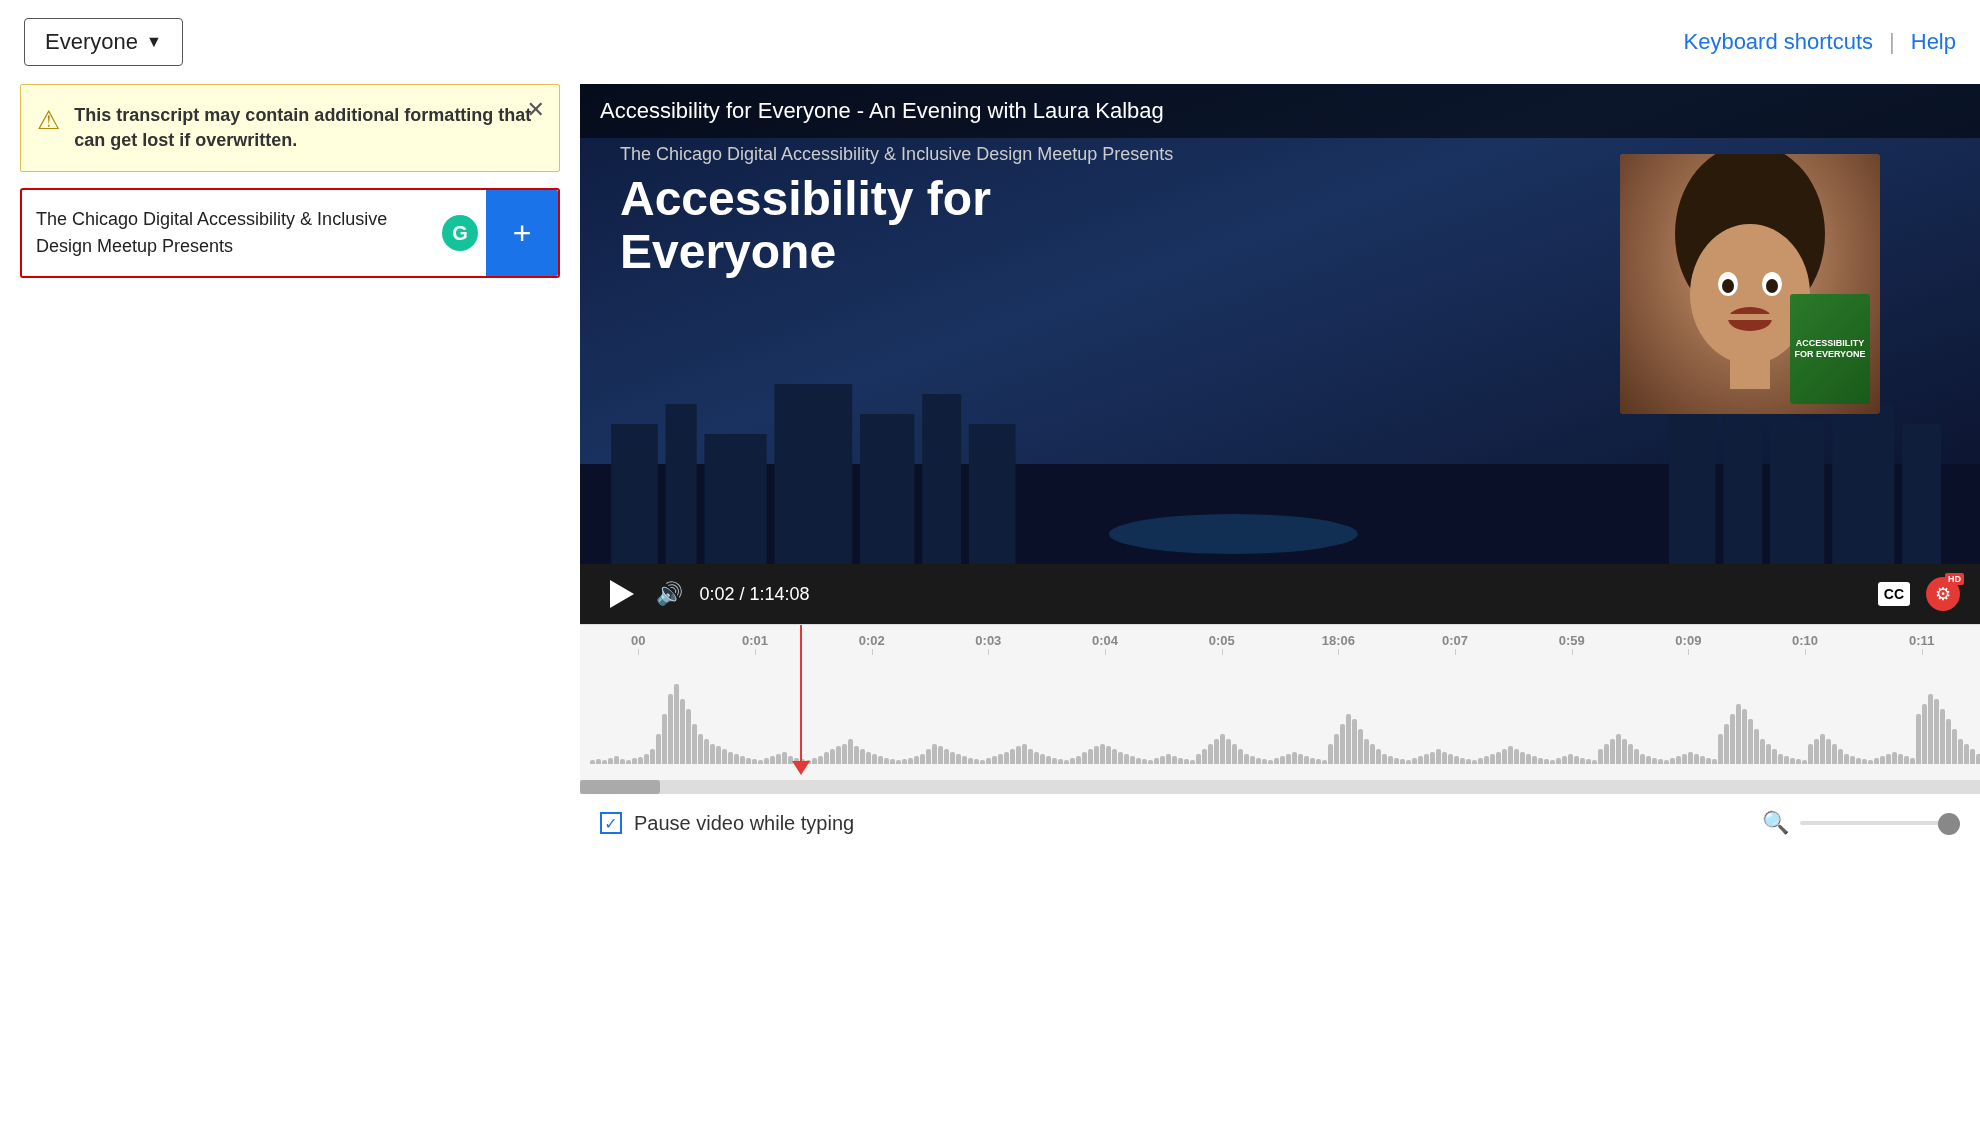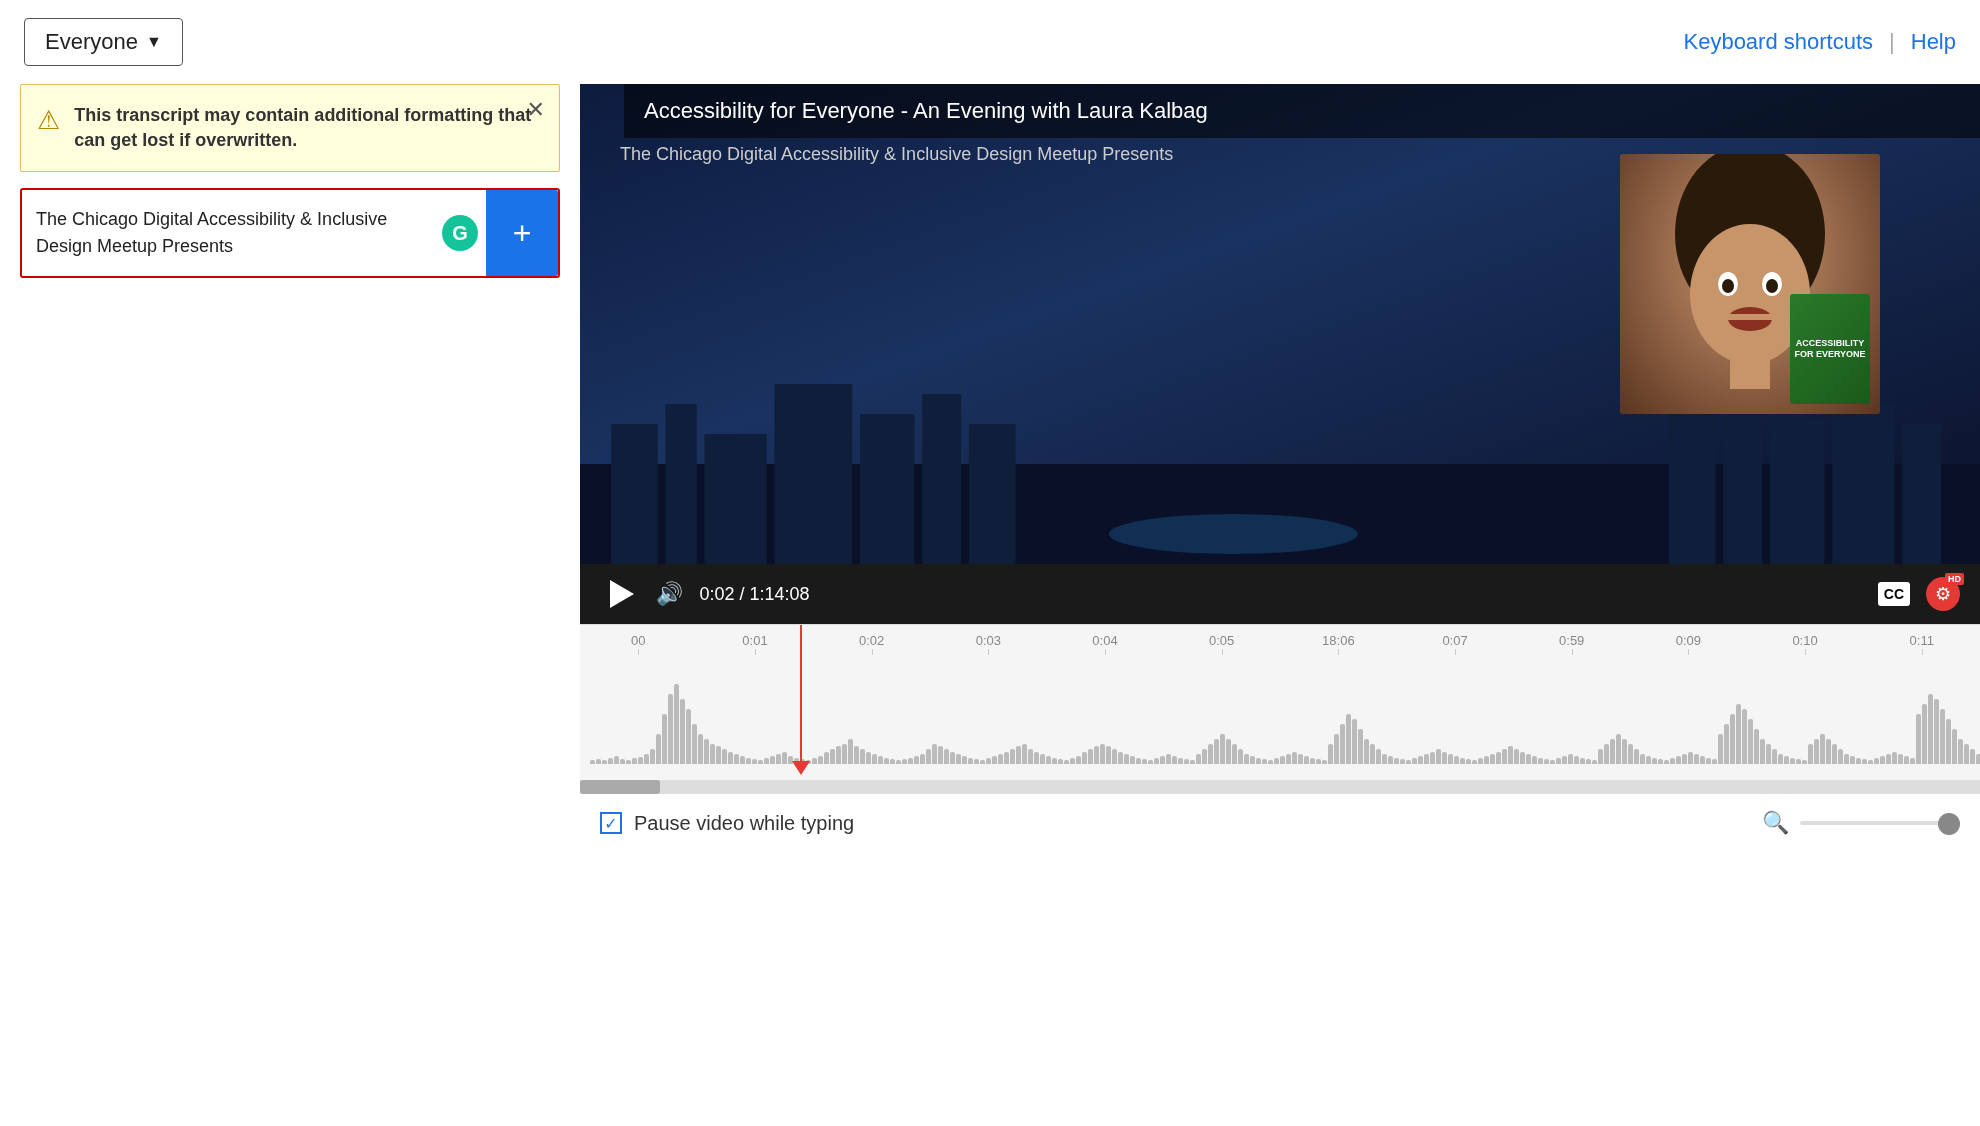--- a/index.html
+++ b/index.html
@@ -322,20 +322,21 @@
       border-radius: 2px;
     }
 
     
     .timeline-area {
       background: #f5f5f5;
       border-top: 1px solid #ddd;
       height: 170px;
       position: relative;
       overflow: hidden;
+      font-weight: bold;
     }
     .timeline-ticks {
       display: flex;
       padding: 8px 0 0 0;
       position: absolute;
       top: 0;
       left: 0;
       right: 0;
     }
     .tick-label {
@@ -522,26 +523,30 @@
             <rect x="700" y="50" width="30" height="150" fill="#0f1e3a"></rect>
             <rect x="735" y="30" width="25" height="170" fill="#0f1e3a"></rect>
             <rect x="765" y="55" width="35" height="145" fill="#0f1e3a"></rect>
             <rect x="805" y="40" width="40" height="160" fill="#0f1e3a"></rect>
             <rect x="850" y="60" width="25" height="140" fill="#0f1e3a"></rect>
 
             <ellipse cx="420" cy="170" rx="80" ry="20" fill="#1a6090" opacity="0.4"></ellipse>
           </svg>
         </div>
 
-        <div style="position:absolute;top:0;left:0;right:0;background:rgba(0,0,0,0.55);padding:14px 20px;z-index:4;margin-left:44px;">
+        <div style="position:absolute;top:0;left:0;right:0;background:rgba(0,0,0,0.55);padding:14px 20px;z-index:4;">
           <span style="color:#fff;font-size:22px;">Accessibility for Everyone - An Evening with Laura Kalbag</span>
         </div>
 
         <div class="video-content">
           <div class="video-subtitle">The Chicago Digital Accessibility &amp; Inclusive Design Meetup Presents</div>
+          <div class="video-main-title">
+            <span style="white-space:pre-line;">Accessibility for
+Everyone</span>
+          </div>
         </div>
 
         <div class="speaker-photo">
           <div class="speaker-face">
             
             <svg width="260" height="260" viewBox="0 0 260 260">
 
               <ellipse cx="130" cy="80" rx="75" ry="90" fill="#2a1a0a"></ellipse>
 
               <ellipse cx="130" cy="140" rx="60" ry="70" fill="#c8956a"></ellipse>

